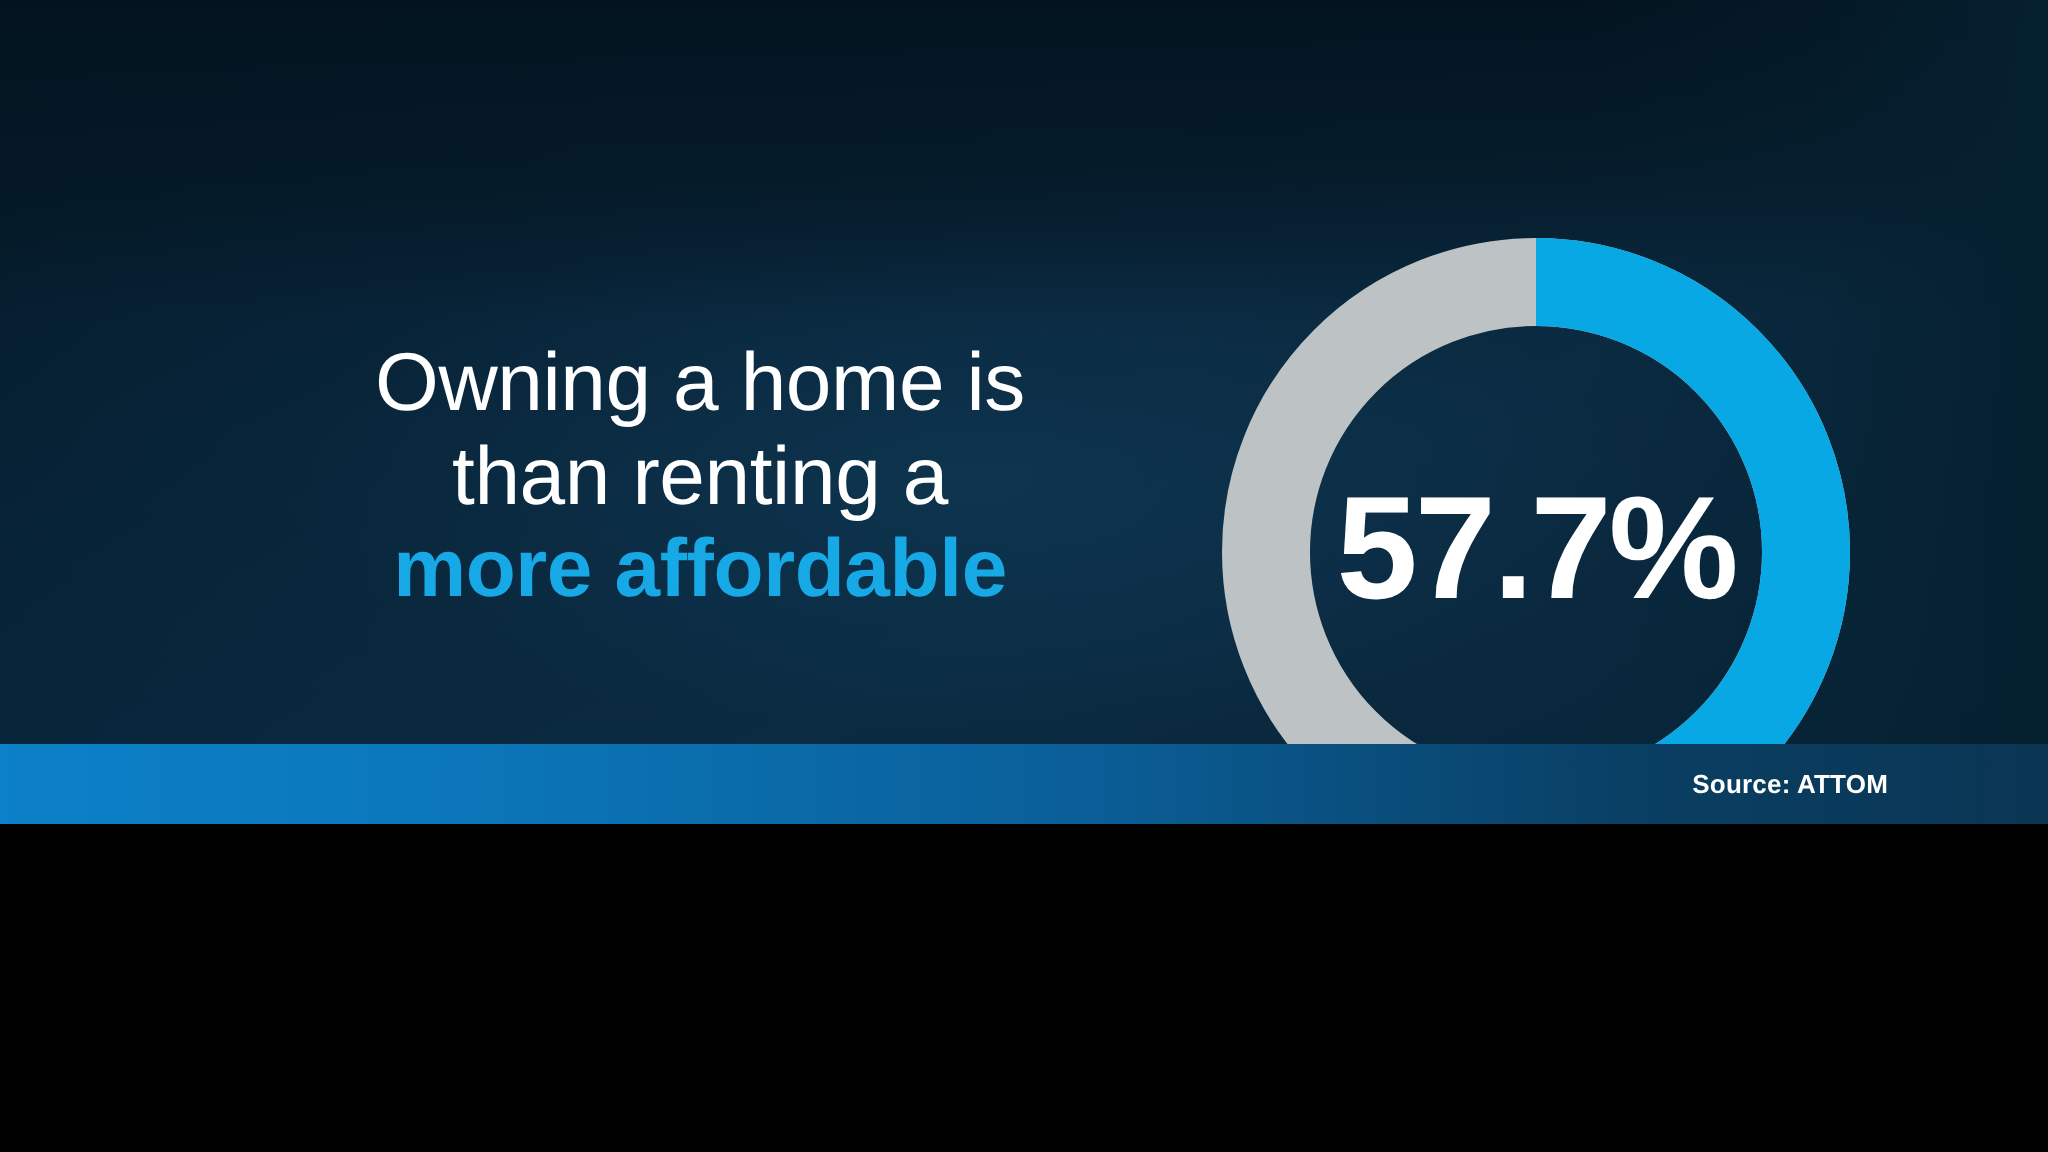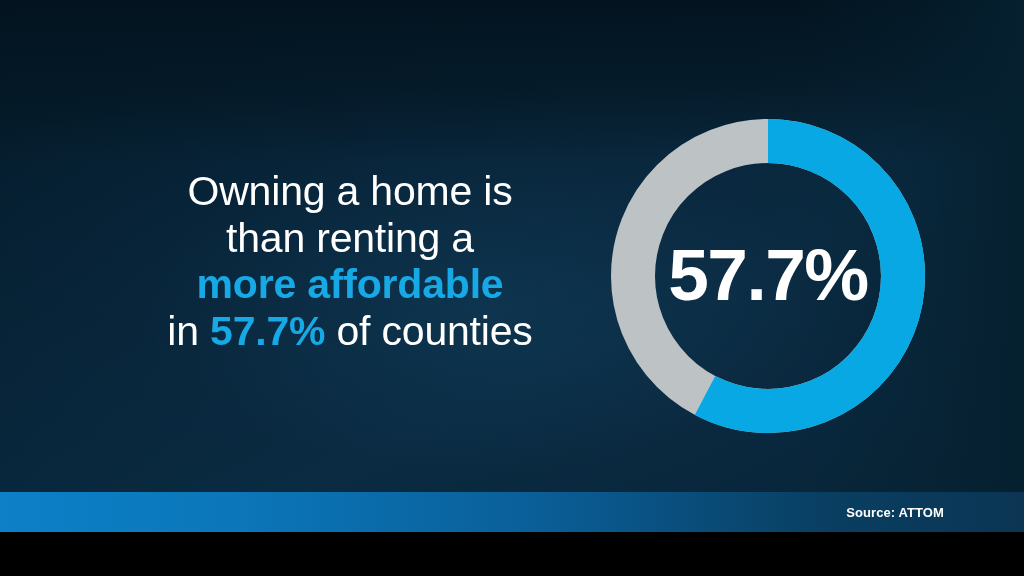--- a/index.html
+++ b/index.html
@@ -4,21 +4,21 @@
 <title>Owning a home is more affordable infographic</title>
 <style>
   html, body {
     margin: 0;
     padding: 0;
     background: #000;
   }
   #slide {
     position: relative;
     width: 1024px;
-    height: 532px;
+    height: 412px;
     overflow: hidden;
     font-family: "Liberation Sans", sans-serif;
     background: #08253a;
   }
   
   #slide .bg-base {
     position: absolute;
     inset: 0;
     background: linear-gradient(155deg, #041a28 0%, #062134 28%, #0a2b42 62%, #072335 100%);
   }
@@ -115,23 +115,20 @@
   <div class="bg-glow"></div>
   <div class="bg-dark-top"></div>
   <div class="bg-dark-right"></div>
 
   <div class="headline">
     <span class="line">Owning a home is</span>
     <span class="line">than renting a</span>
     <span class="line">
       <span class="accent">more affordable</span>
     </span>
-    <span class="line">
-      <span>in </span><span class="accent">57.7%</span><span> of counties</span>
-    </span>
   </div>
 
   <div class="donut-wrap">
     <svg width="314" height="314" viewBox="0 0 314 314">
 
       <circle cx="157" cy="157" r="135" fill="none" stroke="#bdc2c4" stroke-width="44"></circle>
 
       <circle id="value-arc" cx="157" cy="157" r="135" fill="none" stroke="#07a8e4" stroke-width="44" transform="rotate(-90 157 157)" stroke-dasharray="489.4287195027539 848.2300164692441"></circle>
     </svg>
     <div class="donut-label">57.7%</div>

